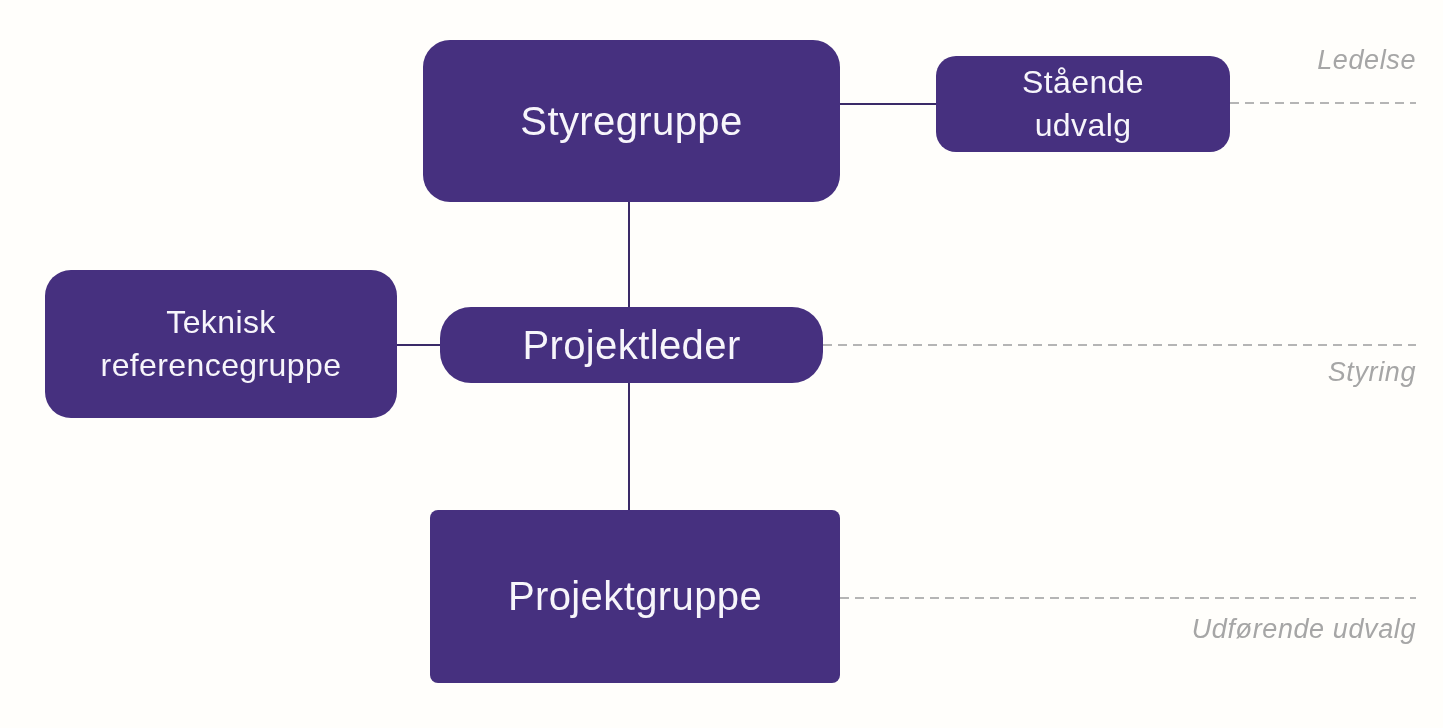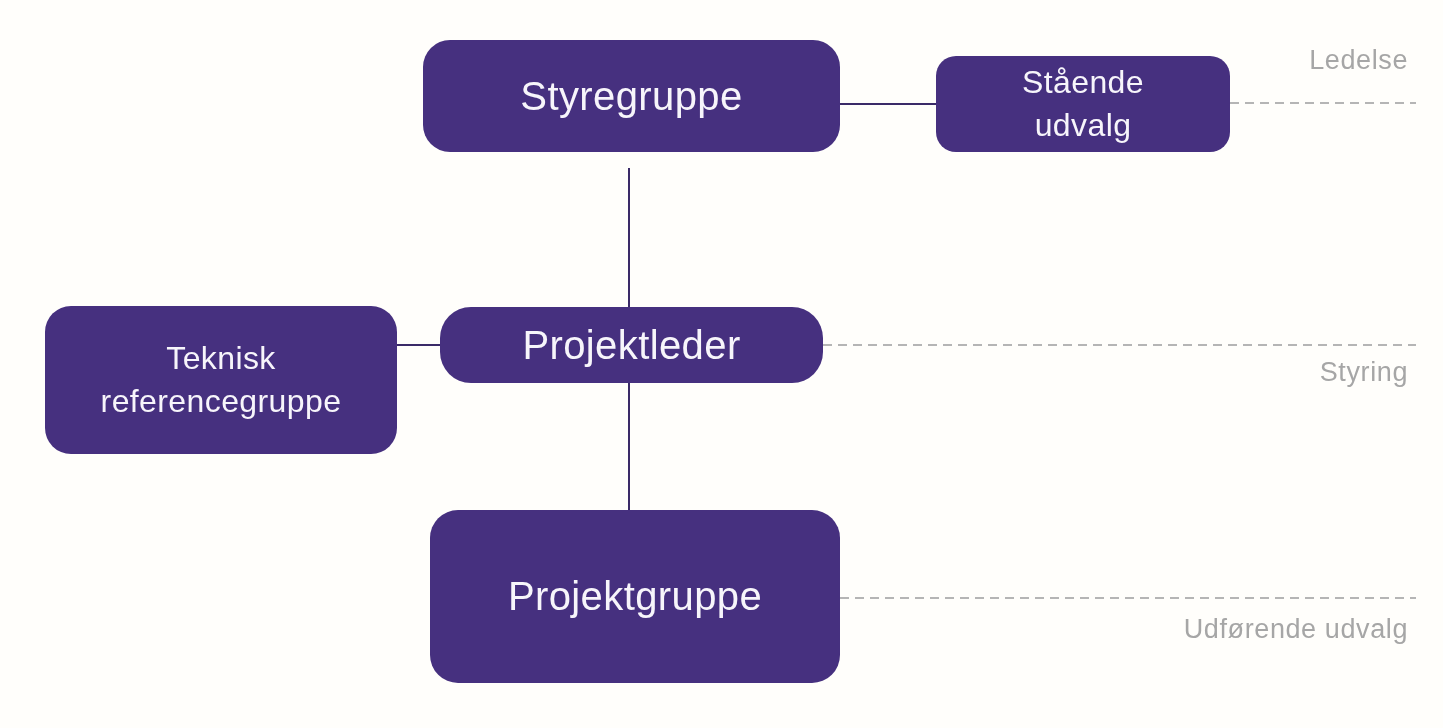--- a/index.html
+++ b/index.html
@@ -27,25 +27,25 @@
     background: var(--box-color);
     color: var(--box-text);
     display: flex;
     align-items: center;
     justify-content: center;
     text-align: center;
     letter-spacing: 0.4px;
     z-index: 2;
   }
   .node .node-label { white-space: pre-line; }
-  .node-styregruppe   { left: 423px; top: 40px;  width: 417px; height: 112px; border-radius: 27px; font-size: 40px; }
+  .node-styregruppe   { left: 423px; top: 40px;  width: 417px; height: 162px; border-radius: 27px; font-size: 40px; }
   .node-staaende      { left: 936px; top: 56px;  width: 294px; height: 96px;  border-radius: 20px; font-size: 32px; line-height: 1.33; }
-  .node-teknisk       { left: 45px;  top: 270px; width: 352px; height: 148px; border-radius: 26px; font-size: 32px; line-height: 1.35; margin-top: 36px; }
+  .node-teknisk       { left: 45px;  top: 270px; width: 352px; height: 148px; border-radius: 26px; font-size: 32px; line-height: 1.35; }
   .node-projektleder  { left: 440px; top: 307px; width: 383px; height: 76px;  border-radius: 31px; font-size: 40px; }
-  .node-projektgruppe { left: 430px; top: 510px; width: 410px; height: 173px; border-radius: 28px; font-size: 40px; text-align: right; }
+  .node-projektgruppe { left: 430px; top: 510px; width: 410px; height: 173px; border-radius: 8px; font-size: 40px; text-align: right; }
   
   .connector {
     position: absolute;
     background: var(--connector);
     z-index: 1;
   }
   .conn-v1 { left: 628px; top: 168px; width: 2px;  height: 140px; }
   .conn-v2 { left: 628px; top: 382px; width: 2px;  height: 129px; }
   .conn-h1 { left: 839px; top: 103px; width: 98px;  height: 2px; }
   .conn-h2 { left: 396px; top: 344px; width: 45px;  height: 2px; }
@@ -57,26 +57,27 @@
       var(--dash-color) 0px, var(--dash-color) 9px,
       transparent 9px, transparent 15px);
     z-index: 0;
   }
   .dash-ledelse   { left: 1230px; top: 102px; width: 186px; }
   .dash-styring   { left: 823px;  top: 344px; width: 593px; }
   .dash-udfoer    { left: 840px;  top: 597px; width: 576px; }
   
   .level-label {
     position: absolute;
-    right: 35px;
+    right: 27px;
     color: var(--label-color);
     font-size: 27px;
     letter-spacing: 0.6px;
     white-space: nowrap;
     z-index: 0;
+    font-style: italic;
   }
   .label-ledelse { top: 45px; }
   .label-styring { top: 357px; }
   .label-udfoer  { top: 614px; }
 </style>
 </head>
 <body>
 
 <div class="canvas">
 

